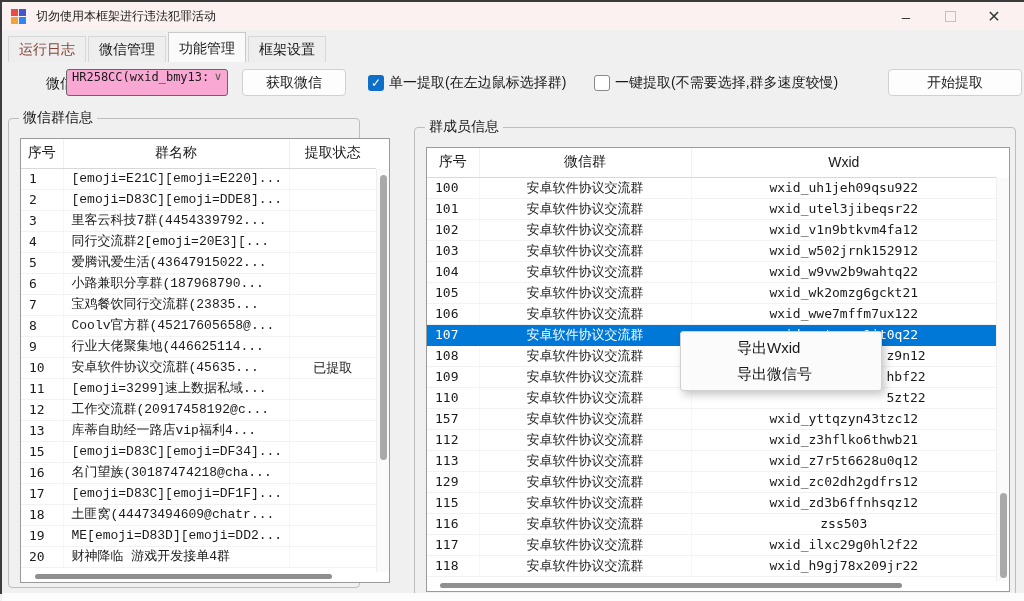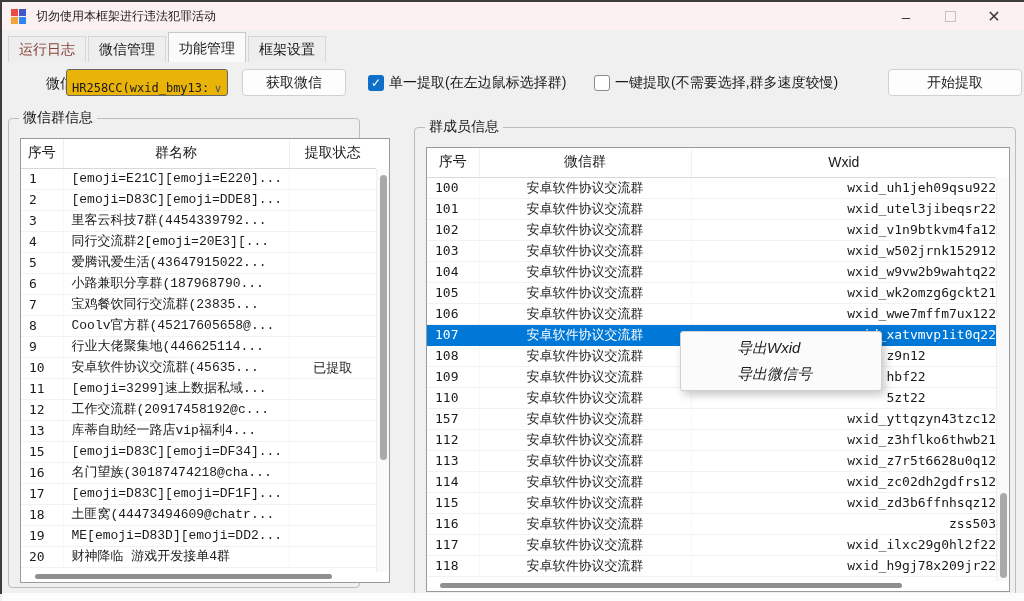--- a/index.html
+++ b/index.html
@@ -32,22 +32,22 @@
     align-items:flex-end; padding-left:6px; }
   .tab { font-size:14px; padding:4px 10px 5px; margin-right:2px; background:#eeeeee;
     border:1px solid #d7d7d7; border-bottom:none; height:26px; }
   .tab.active { background:#fafafa; border-color:#c9c9c9; height:30px; padding-top:7px;
     position:relative; z-index:2; }
   .tab-runlog { color:#86423a; }
 
   
   .toolbar { position:absolute; left:2px; top:62px; width:1022px; height:46px; }
   .tb-label { position:absolute; left:8px; top:13px; font-size:14px;margin-left:36px; }
-  .combo { position:absolute; left:64px; top:7px; width:162px; height:27px; background:#eab308;
-    border:1px solid #666; border-radius:3px; display:flex; align-items:flex-end; }
+  .combo { position:absolute; left:64px; top:7px; width:162px; height:27px; background:#f9a8d4;
+    border:1px solid #666; border-radius:3px; display:flex; align-items:flex-start; }
   .combo-value { font-family:"DejaVu Sans Mono", monospace; font-size:12px; padding-left:5px;
     white-space:nowrap; overflow:hidden; flex:1; }
   .combo-arrow { width:18px; color:#555; font-size:11px; text-align:center; }
   .btn { position:absolute; height:27px; top:7px; background:#fdfdfd; border:1px solid #d0d0d0;
     border-radius:4px; font-size:14px; text-align:center; line-height:25px; }
   .btn-get { left:240px; width:104px; }
   .btn-start { left:886px; width:134px; }
   .cbgroup { position:absolute; top:12px; display:flex; align-items:center; font-size:14px; }
   .cb1 { left:366px; } .cb2 { left:592px; }
   .cbox { width:16px; height:16px; border-radius:3px; margin-right:5px; display:flex;
@@ -69,38 +69,38 @@
   table.grid { border-collapse:collapse; table-layout:fixed; width:calc(100% - 13px); }
   .grid th { height:29px; font-size:14px; font-weight:500; border-bottom:1px solid #d8d8d8;
     border-right:1px solid #f0f0f0; background:#fff; }
   .grid td { height:20px; line-height:20px; font-size:13px; border-bottom:1px solid #f2f2f2;
     border-right:1px solid #f7f7f7; white-space:nowrap; overflow:hidden; }
   .grid td:last-child, .grid th:last-child { border-right:none; }
   .c-num { padding-left:8px; font-family:"DejaVu Sans Mono", monospace; }
   .c-name { padding-left:8px; font-family:Liberation Mono, monospace; }
   .c-status { text-align:center; }
   .c-group { text-align:center; }
-  .c-wxid { text-align:right; font-family:"DejaVu Sans Mono", monospace; }
+  .c-wxid { text-align:center; font-family:"DejaVu Sans Mono", monospace; }
   tr.selected td { background:#0078d7; color:#fff; border-color:#0078d7; }
   td.frag { text-align:left; padding-left:195px; }
 
   .vscroll { position:absolute; right:0; top:30px; bottom:10px; width:13px; background:#fafafa;
     border-left:1px solid #efefef; }
   .vthumb { position:absolute; left:3px; width:7px; border-radius:4px; background:#a9a9a9; }
   .lt .vthumb { top:6px; height:285px; }
   .rt .vthumb { top:315px; height:85px; }
   .hscroll { position:absolute; left:1px; right:14px; bottom:1px; height:9px; background:#fff; }
   .hthumb { position:absolute; top:2px; height:5px; border-radius:3px; background:#8f8f8f; }
   .lt .hthumb { left:13px; width:297px; }
   .rt .hthumb { left:12px; width:462px; }
 
   
   .ctxmenu { position:absolute; left:680px; top:331px; width:202px; background:#fbfbfb;
     border:1px solid #d0d0d0; border-radius:3px; box-shadow:3px 4px 9px rgba(0,0,0,.22);
-    padding:3px 0; z-index:10;font-style:italic; }
+    padding:3px 0; z-index:10; }
   .ctxitem { height:26px; line-height:26px; padding-left:56px; font-size:15px; }
 </style>
 </head>
 <body>
 
 <div class="frame-top"></div>
 <div class="frame-left"></div>
 
 <div class="titlebar">
   <span class="appicon">
@@ -354,21 +354,21 @@
             <td class="c-num">112</td>
             <td class="c-group">安卓软件协议交流群</td>
             <td class="c-wxid">wxid_z3hflko6thwb21</td>
           </tr>
           <tr>
             <td class="c-num">113</td>
             <td class="c-group">安卓软件协议交流群</td>
             <td class="c-wxid">wxid_z7r5t6628u0q12</td>
           </tr>
           <tr>
-            <td class="c-num">114</td>
+            <td class="c-num">129</td>
             <td class="c-group">安卓软件协议交流群</td>
             <td class="c-wxid">wxid_zc02dh2gdfrs12</td>
           </tr>
           <tr>
             <td class="c-num">115</td>
             <td class="c-group">安卓软件协议交流群</td>
             <td class="c-wxid">wxid_zd3b6ffnhsqz12</td>
           </tr>
           <tr>
             <td class="c-num">116</td>

